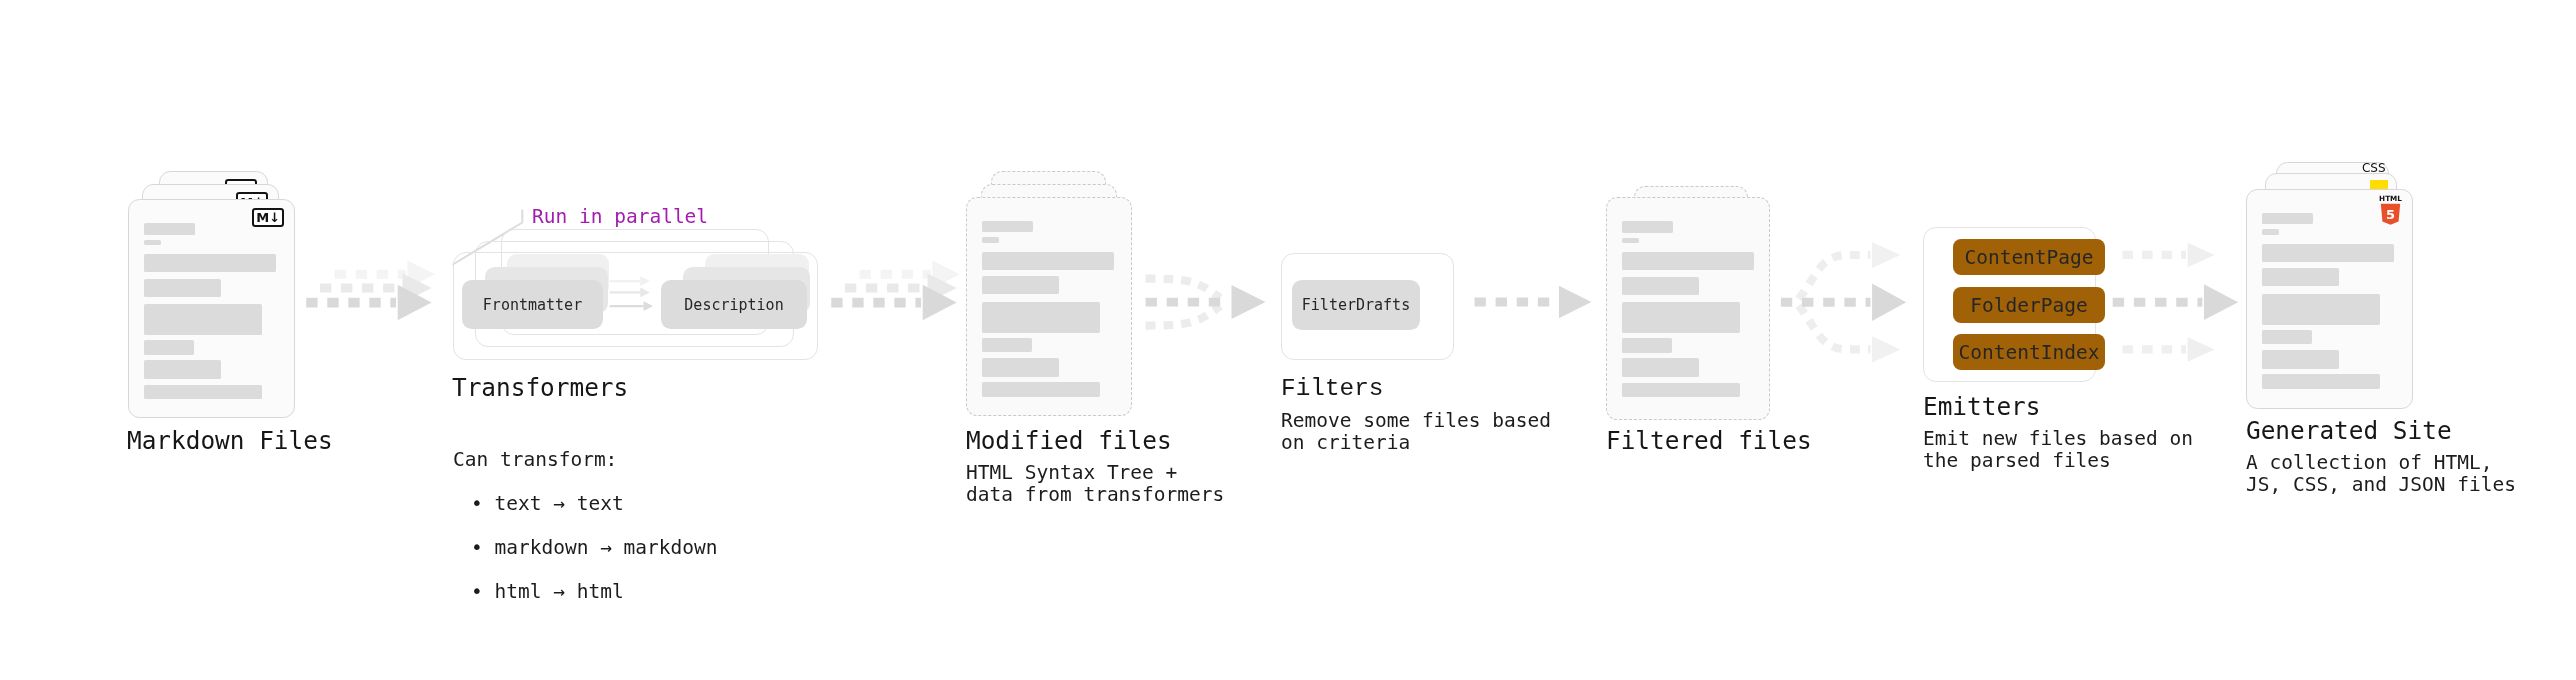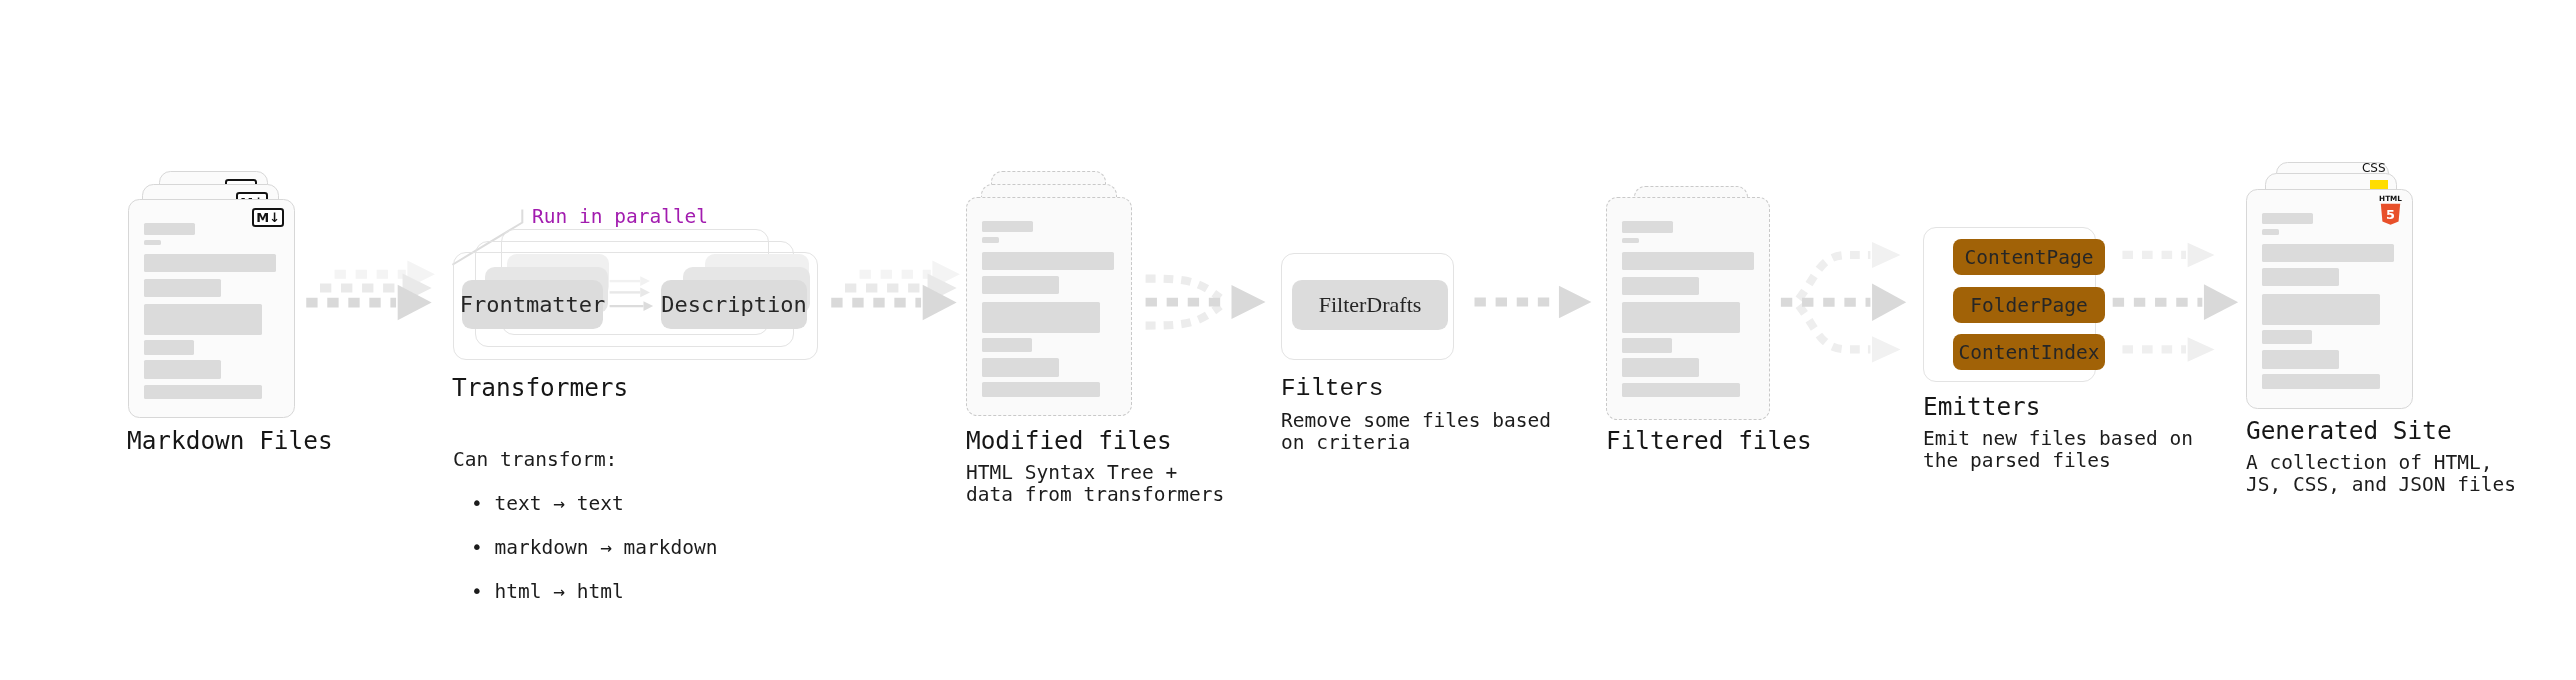--- a/index.html
+++ b/index.html
@@ -32,21 +32,21 @@
   .html5-icon{position:absolute;top:4.1px;right:11.4px;}
 
   
   .stage-label{position:absolute;font-size:24.4px;line-height:28px;color:#161616;white-space:nowrap;}
   .note{position:absolute;font-size:19.5px;line-height:22px;color:#1c1c1c;white-space:pre-line;}
   .note .indent{padding-left:18px;}
   .run-label{position:absolute;font-size:19.5px;color:#a21caf;white-space:nowrap;}
 
   
   .outline-box{position:absolute;border:1.6px solid #e3e3e3;border-radius:13px;box-sizing:border-box;background:transparent;}
-  .plugin-btn{position:absolute;background:#dcdcdc;border-radius:9.8px;color:#262626;font-size:22px;
+  .plugin-btn{position:absolute;background:#dcdcdc;border-radius:9.8px;color:#262626;font-size:15px;
               display:flex;align-items:center;justify-content:center;box-sizing:border-box;white-space:nowrap;}
   .ghost{position:absolute;border-radius:9.8px;}
   .g1{background:#e6e6e6;}
   .g2{background:#f0f0f0;}
   .em-btn{position:absolute;left:17px;width:152px;height:36px;background:#a16207;border-radius:8.1px;
           color:#262626;font-size:19.5px;display:flex;align-items:center;justify-content:center;margin-left:12px;}
   svg{position:absolute;overflow:visible;}
 </style>
 </head>
 <body>
@@ -173,21 +173,21 @@
 data from transformers</div>
 
   <svg style="left:1139px;top:264px;" width="138" height="77" viewBox="0 0 170 95">
     <path d="M8,18 C58,18 72,20 100,42" stroke="#ececec" stroke-width="10" stroke-dasharray="12 10" fill="none"></path>
     <path d="M8,76 C58,76 72,74 100,52" stroke="#ececec" stroke-width="10" stroke-dasharray="12 10" fill="none"></path>
     <line x1="8" y1="47" x2="112" y2="47" stroke="#d9d9d9" stroke-width="11" stroke-dasharray="14 12"></line>
     <polygon points="114,26 156,47 114,68" fill="#d9d9d9"></polygon>
   </svg>
 
   <div class="outline-box" style="left:1281px;top:253px;width:173px;height:107px;"></div>
-  <div class="plugin-btn" style="left:1292px;top:280px;width:156px;height:50px;font-family:Liberation Serif, serif;">FilterDrafts</div>
+  <div class="plugin-btn" style="left:1292px;top:280px;width:128px;height:50px;">FilterDrafts</div>
   <div class="stage-label" style="left:1281px;top:375px;font-family:Liberation Mono, monospace;">Filters</div>
   <div class="note" style="left:1281px;top:410px;">Remove some files based
 on criteria</div>
 
   <svg style="left:1468px;top:275px;" width="134" height="54" viewBox="0 0 165 66">
     <line x1="8" y1="33" x2="110" y2="33" stroke="#d9d9d9" stroke-width="11" stroke-dasharray="14 12"></line>
     <polygon points="112,13 152,33 112,53" fill="#d9d9d9"></polygon>
   </svg>
 
   <div class="stack" style="left:1606px;top:186px;width:171px;height:236px;">

